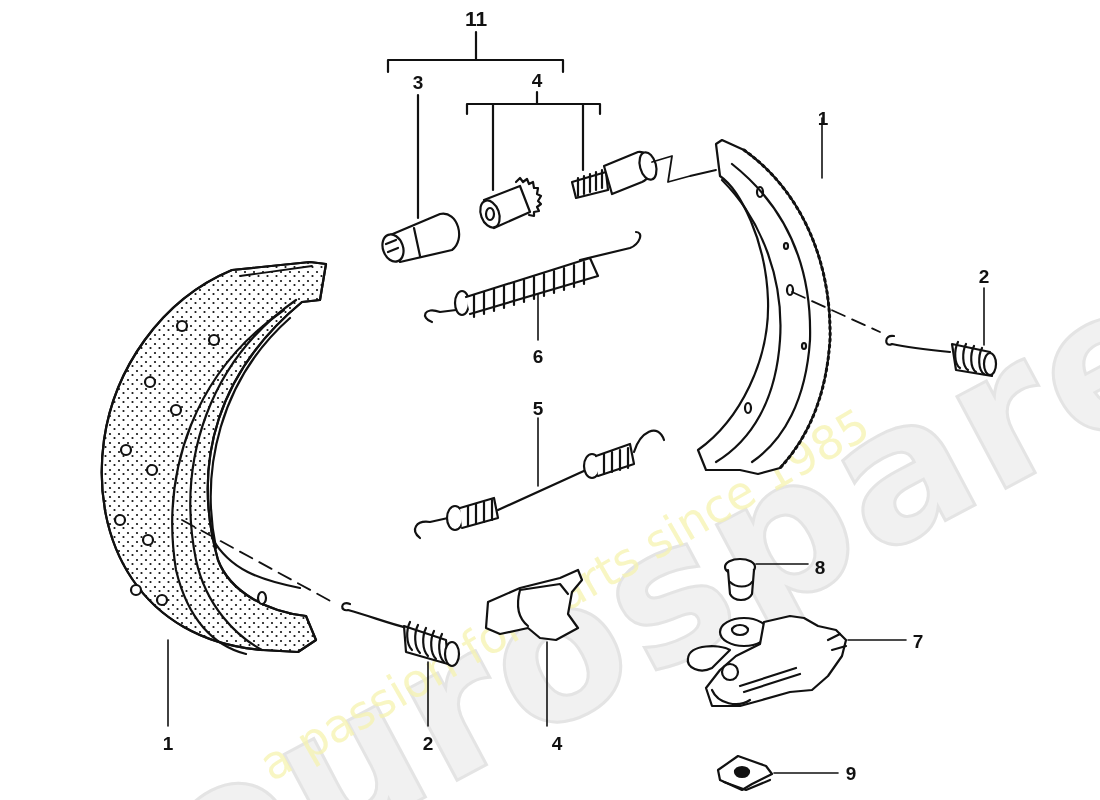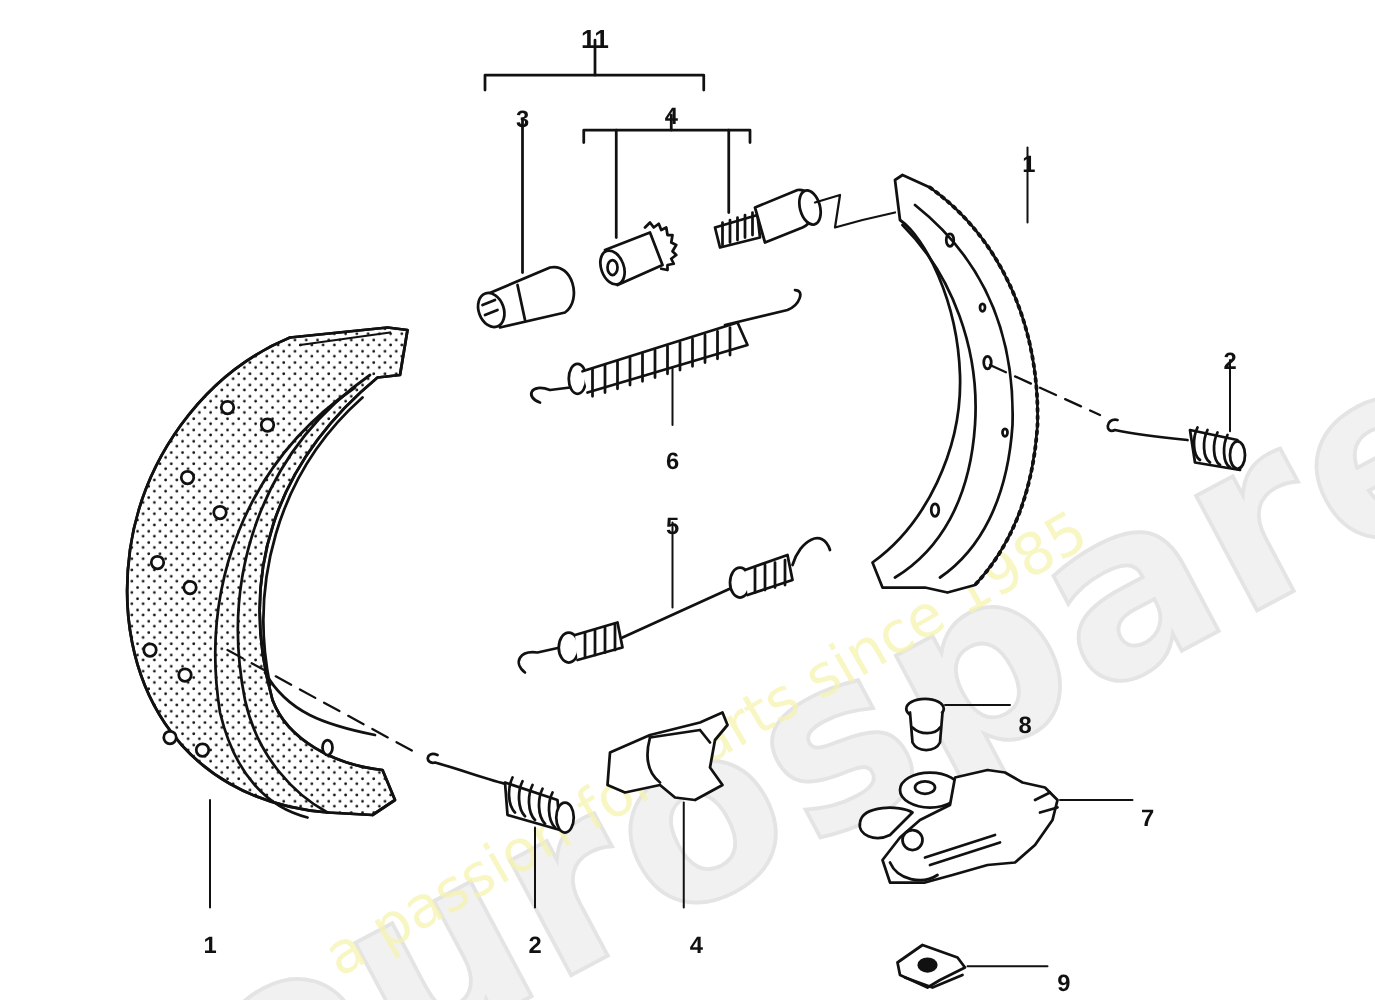--- a/index.html
+++ b/index.html
@@ -1,18 +1,18 @@
 <!DOCTYPE html>
 <html><head>
 <meta charset="utf-8">
 <style>
   html, body { margin:0; padding:0; background:#ffffff; }
   body { width:1100px; height:800px; position:relative; overflow:hidden; font-family:"Liberation Sans", sans-serif; }
   #stage { position:absolute; left:0; top:0; width:1100px; height:800px; }
-  .callout { position:absolute; font-family:"Liberation Sans", sans-serif; font-weight:bold; font-size:19px; color:#111; line-height:1; transform:translate(-50%,-50%); white-space:nowrap;margin-top:14px; }
+  .callout { position:absolute; font-family:"Liberation Sans", sans-serif; font-weight:bold; font-size:19px; color:#111; line-height:1; transform:translate(-50%,-50%); white-space:nowrap; }
   .callout.big { font-size:21px; }
   .wm-text { position:absolute; font-family:"DejaVu Sans", sans-serif; color:#f6f3b0; font-size:46px; transform-origin:left top; white-space:nowrap; opacity:0.75; }
   .wm-logo { position:absolute; font-family:"DejaVu Sans", sans-serif; font-weight:bold; color:#f1f1f1; font-size:190px; transform-origin:left top; white-space:nowrap; -webkit-text-stroke:3px #e4e4e4; letter-spacing:4px; }
   svg { position:absolute; left:0; top:0; }
 </style>
 </head>
 <body>
 
 <div id="stage">
 

